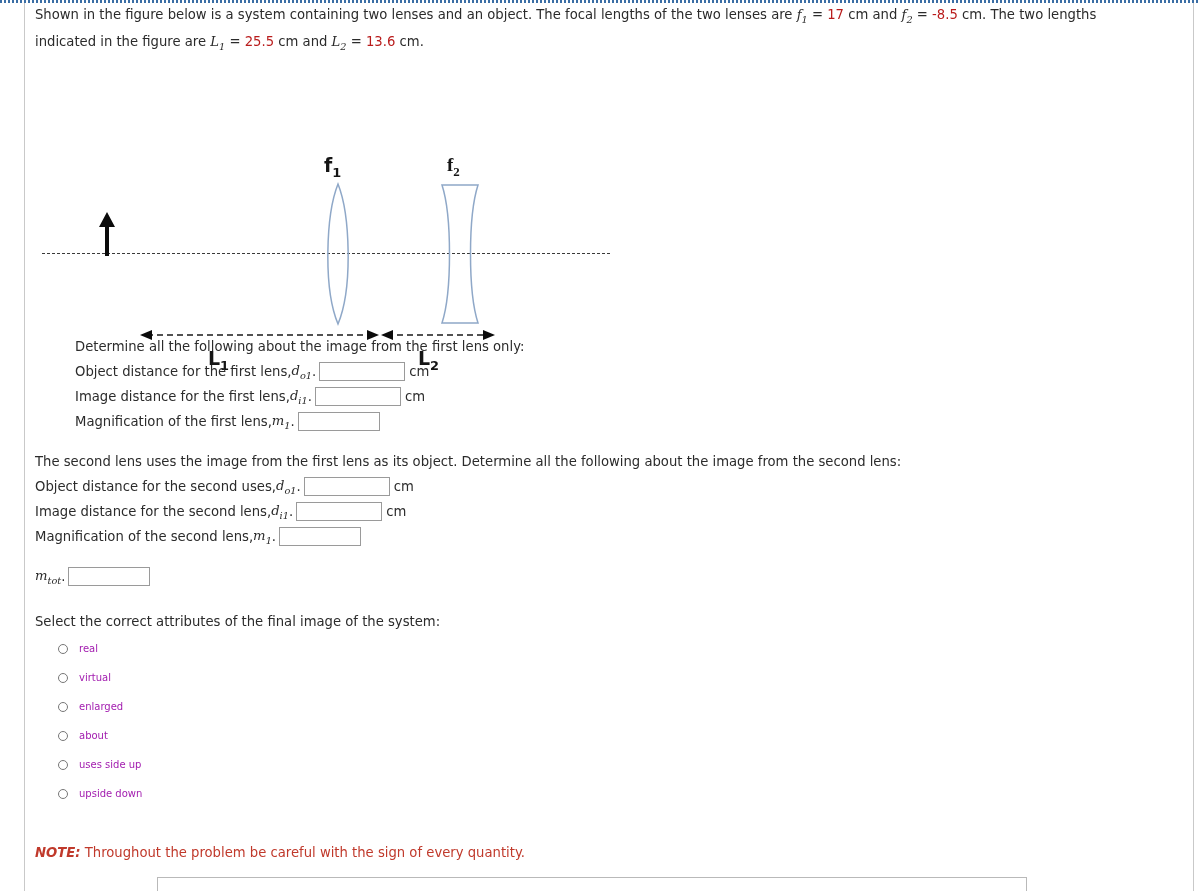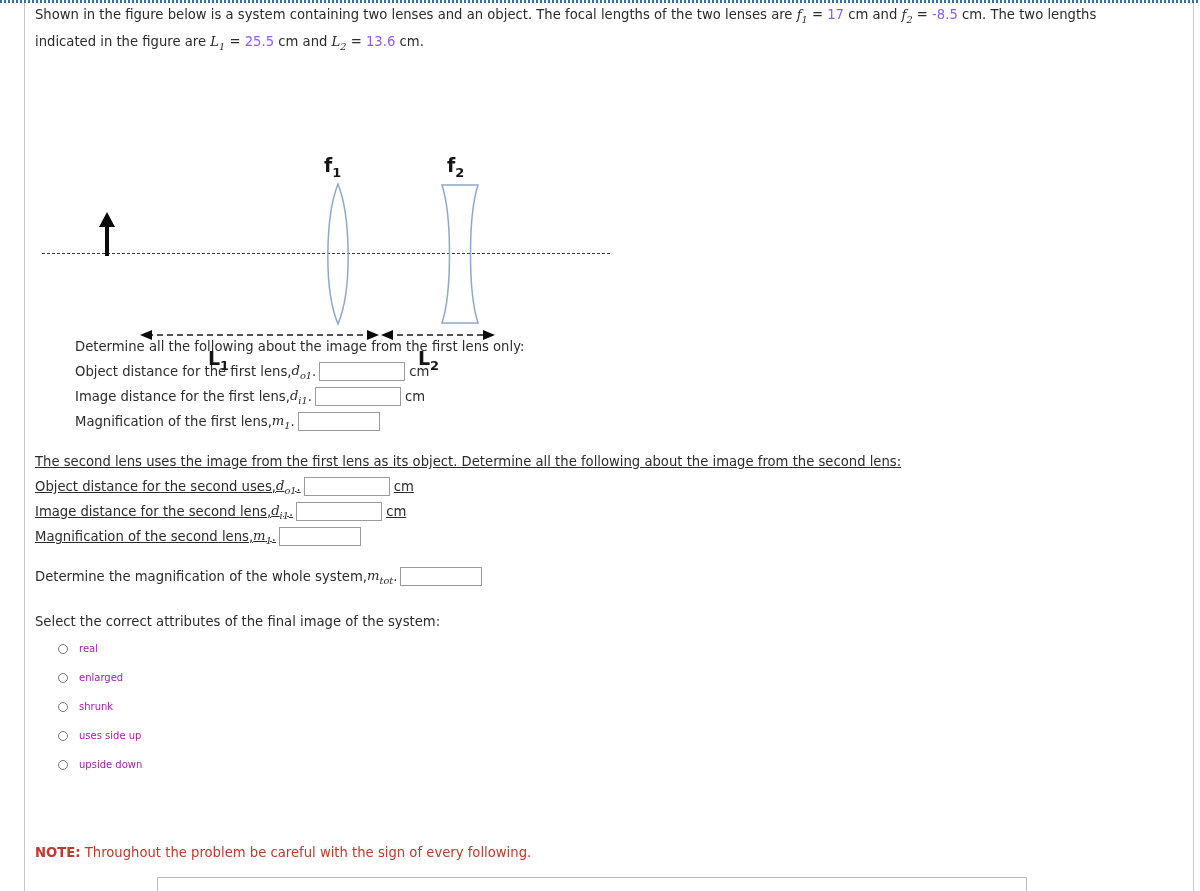--- a/index.html
+++ b/index.html
@@ -57,21 +57,21 @@
     width: 1150px;
   }
 
   
   #intro {
     position: absolute;
     left: 0; top: 4px;
     width: 1120px;
     line-height: 22px;
   }
-  .val { color: #8b5cf6; text-align: center; }
+  .val { color: #b91c1c; text-align: center; }
   .mvar { font-style: italic; font-family: "DejaVu Serif", serif; }
   .mvar sub { font-style: italic; font-size: 0.74em; }
 
   
   #figure {
     position: absolute;
     left: 0; top: 72px;
     width: 620px;
     height: 235px;
   }
@@ -87,21 +87,21 @@
     width: 18px; height: 44px;
   }
   .lens-label {
     position: absolute;
     font-family: "DejaVu Sans", sans-serif;
     font-weight: bold;
     font-size: 19px;
     color: #151515;
   }
   #label-f1 { left: 289px; top: 82px; }
-  #label-f2 { left: 412px; top: 82px; }
+  #label-f2 { left: 412px; top: 82px; font-family: Liberation Serif, serif; }
   .lens-label sub { font-size: 0.68em; font-weight: bold; }
 
   #lens1 { position: absolute; left: 283px; top: 108px; }
   #lens2 { position: absolute; left: 399px; top: 108px; }
 
   #dim-line { position: absolute; left: 60px; top: 252px; }
   .dim-label {
     position: absolute;
     font-family: "DejaVu Sans", sans-serif;
     font-weight: bold;
@@ -131,21 +131,21 @@
     border: 1px solid #9a9a9a;
     background: #ffffff;
     vertical-align: middle;
     margin: 0 4px 0 3px;
   }
   .w86 { width: 86px; }
   .w82 { width: 82px; }
   .unit { font-size: 13.2px; }
 
   #block1 { top: 334px; margin-left: 40px; }
-  #block2 { top: 449px; text-decoration: underline; }
+  #block2 { top: 449px; }
   #block3 { top: 564px; }
   #block4 { top: 609px; }
 
   
   .radio-row {
     display: flex;
     align-items: center;
     height: 29px;
     padding-left: 23px;
   }
@@ -160,21 +160,21 @@
   .radio-label { font-size: 10px; color: #a21caf; }
 
   
   #note {
     position: absolute;
     left: 0; top: 845px;
     color: #c0392b;
     font-size: 13.2px;
     white-space: nowrap;
   }
-  #note b { font-weight: bold; }
+  #note b { font-weight: bold; font-style: italic; }
 </style>
 </head>
 <body>
 
 <div id="page-top-rule"></div>
 <div id="left-gutter-rule"></div>
 <div id="right-gutter-rule"></div>
 <div id="bottom-panel"></div>
 
 <div id="content">
@@ -266,49 +266,52 @@
     <div class="qline">
       <span>Magnification of the second lens, </span>
         <span class="mvar"><span>m</span><sub>1</sub></span>
         <span>.</span>
       <input class="ans-box w82" type="text" value="" style="">
     </div>
   </div>
 
   <div class="qblock" id="block3">
     <div class="qline">
-      <span>Determine the magnification of the whole system, </span>
         <span class="mvar"><span>m</span><sub>tot</sub></span>
         <span>.</span>
       <input class="ans-box w82" type="text" value="" style="">
     </div>
   </div>
 
   <div class="qblock" id="block4">
     <div class="qhead">Select the correct attributes of the final image of the system:</div>
 
     <div class="radio-row">
       <span class="radio-dot"></span>
       <span class="radio-label">real</span>
     </div>
     <div class="radio-row">
       <span class="radio-dot"></span>
+      <span class="radio-label">virtual</span>
+    </div>
+    <div class="radio-row">
+      <span class="radio-dot"></span>
       <span class="radio-label">enlarged</span>
     </div>
     <div class="radio-row">
       <span class="radio-dot"></span>
-      <span class="radio-label">shrunk</span>
+      <span class="radio-label">about</span>
     </div>
     <div class="radio-row">
       <span class="radio-dot"></span>
       <span class="radio-label">uses side up</span>
     </div>
     <div class="radio-row">
       <span class="radio-dot"></span>
       <span class="radio-label">upside down</span>
     </div>
   </div>
 
   <div id="note">
-    <b>NOTE:</b><span> Throughout the problem be careful with the sign of every following.</span>
+    <b>NOTE:</b><span> Throughout the problem be careful with the sign of every quantity.</span>
   </div>
 
 </div>
 
 </body></html>

